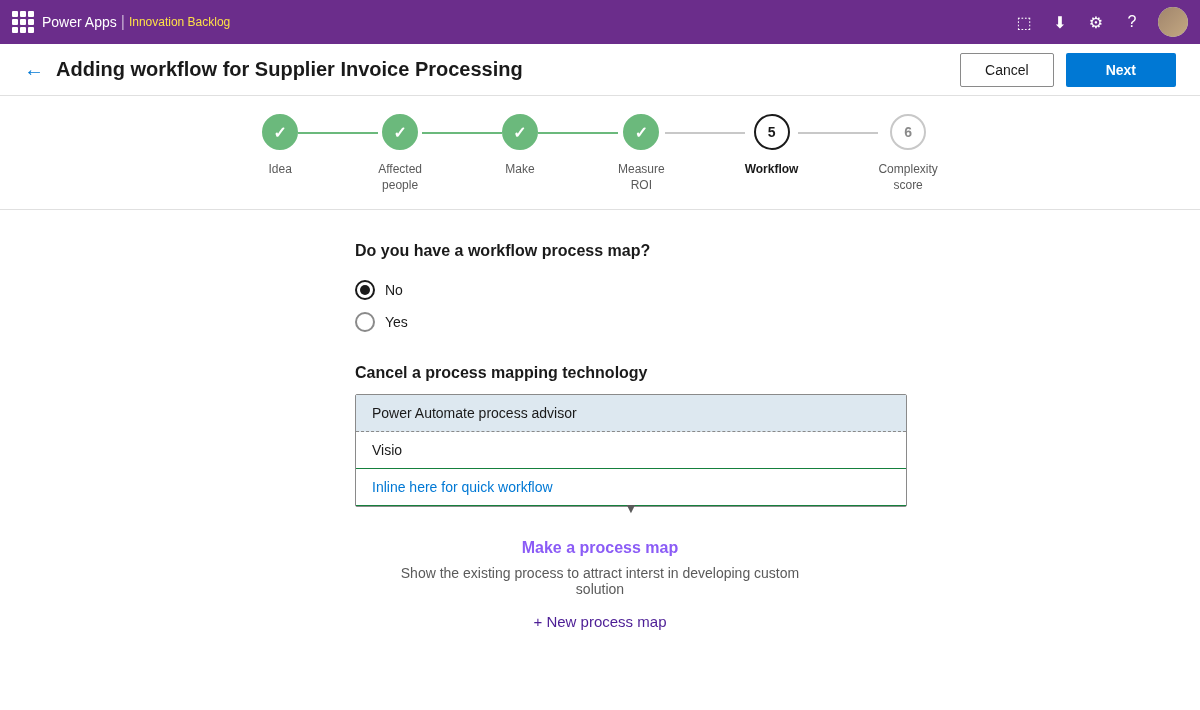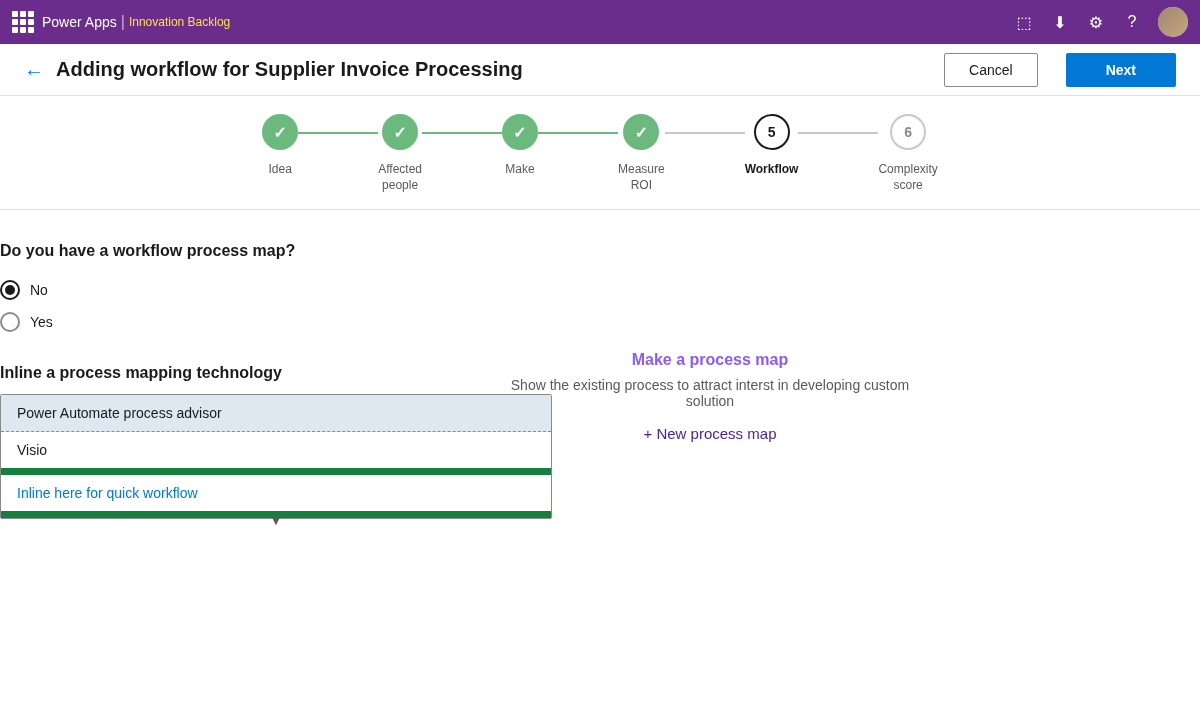--- a/index.html
+++ b/index.html
@@ -37,21 +37,21 @@
       border-bottom: 1px solid #e0e0e0;
       padding: 0 24px;
       height: 52px;
       display: flex;
       align-items: center;
       justify-content: space-between;
     }
     .header-left { display: flex; align-items: center; gap: 12px; }
     .back-arrow { color: #0078d4; font-size: 20px; cursor: pointer; text-decoration: none; }
     .page-title { font-size: 20px; font-weight: 600; color: #1a1a1a; text-align: center; }
-    .header-actions { display: flex; gap: 28px; margin-left: 36px; }
+    .header-actions { display: flex; gap: 12px; margin-left: 36px; }
     .btn-cancel {
       border: 1px solid #8a8a8a;
       background: white;
       color: #1a1a1a;
       padding: 8px 24px;
       font-size: 14px;
       cursor: pointer;
       border-radius: 2px;
     }
     .btn-next {
@@ -120,21 +120,21 @@
       text-align: center;
       line-height: 1.3;
     }
     .step-label.active { font-weight: 700; color: #1a1a1a; }
     .checkmark { font-size: 16px; }
 
     
     .main-content {
       padding: 32px 0;
       display: flex;
-      flex-direction: row;
+      flex-direction: column;
       align-items: center;
     }
     .section-question {
       font-size: 16px;
       font-weight: 600;
       color: #1a1a1a;
       margin-bottom: 20px;
     }
     .radio-group {
       display: flex;
@@ -193,21 +193,21 @@
       border-bottom: 1px dashed #8a8a8a;
       font-size: 14px;
       color: #1a1a1a;
       cursor: pointer;
     }
     .dropdown-option {
       padding: 10px 16px;
       font-size: 14px;
       color: #1a1a1a;
       cursor: pointer;
-      border-bottom: 7px solid #15803d;
+      border-bottom: 1px solid #15803d;
     }
     .dropdown-option:last-child { border-bottom: none; }
     .dropdown-option.highlight { color: #0078d4; }
     .dropdown-arrow {
       position: absolute;
       bottom: -10px;
       left: 50%;
       transform: translateX(-50%);
       color: #5a5a5a;
       font-size: 14px;
@@ -338,21 +338,21 @@
           <div class="radio-inner"></div>
         </div>
         <span>No</span>
       </label>
       <label class="radio-item">
         <div class="radio-outer unchecked"></div>
         <span>Yes</span>
       </label>
     </div>
 
-    <div class="section-subtitle" style="margin-left:0; margin-bottom:12px;">Inline a process mapping technology</div>
+    <div class="section-subtitle" style="margin-left:0; margin-bottom:12px;">Cancel a process mapping technology</div>
 
     <div class="dropdown-wrapper" style="width:552px; margin-left:0;">
       <div class="dropdown-selected">Power Automate process advisor</div>
       <div class="dropdown-option">Visio</div>
       <div class="dropdown-option highlight">Inline here for quick workflow</div>
       <div class="dropdown-arrow">▼</div>
     </div>
   </div>
 
   <div class="process-map-section">

